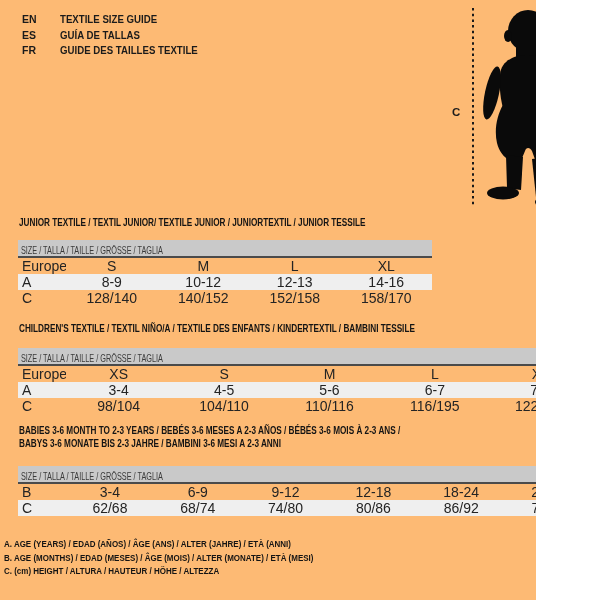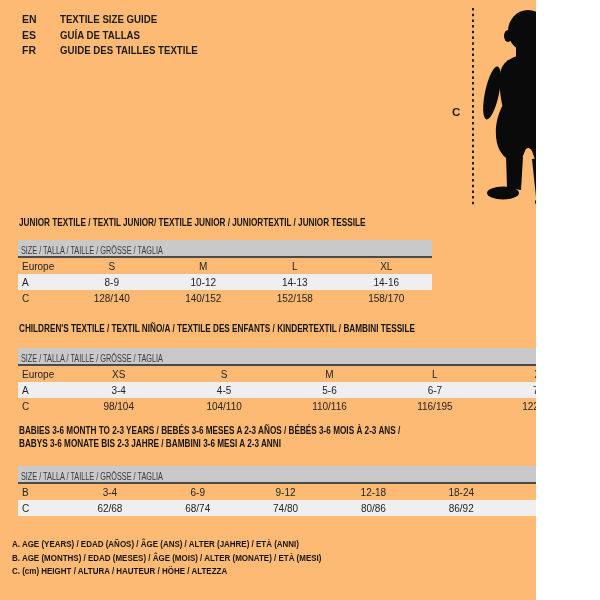--- a/index.html
+++ b/index.html
@@ -24,27 +24,27 @@
   
   .sec-title{position:absolute;font-weight:bold;font-size:10.5px;white-space:nowrap;
     transform:scaleX(.78);transform-origin:0 50%;color:#141414;line-height:12px;}
   
   .tblwrap{position:absolute;}
   .bar{height:16px;background:var(--bar);border-bottom:2px solid #4a4a4a;
     display:flex;align-items:flex-end;}
   .bar span{font-size:10px;color:#3a3a3a;white-space:nowrap;padding-left:4px;
     transform:scaleX(.73);transform-origin:0 50%;}
   table{border-collapse:collapse;width:100%;table-layout:fixed;}
-  td{font-size:10px;height:16px;text-align:center;padding:0;overflow:hidden;
+  td{font-size:14px;height:16px;text-align:center;padding:0;overflow:hidden;
     color:#242424;white-space:nowrap;}
   td:first-child{text-align:left;padding-left:4px;}
   tbody tr:nth-child(even){background:var(--stripe);}
   col.labelcol{width:48px;}
   
-  .notes{position:absolute;left:12px;top:537px;}
+  .notes{position:absolute;left:4px;top:537px;}
   .note-line{font-weight:bold;font-size:9.5px;white-space:nowrap;line-height:13.7px;
     transform:scaleX(.84);transform-origin:0 50%;color:#141414;}
 </style>
 </head>
 <body>
 
 <div class="stage">
 
   <div class="lang-block">
     <div class="lang-row">
@@ -94,21 +94,21 @@
             <td>Europe</td>
             <td>S</td>
             <td>M</td>
             <td>L</td>
             <td>XL</td>
           </tr>
           <tr>
             <td>A</td>
             <td>8-9</td>
             <td>10-12</td>
-            <td>14-13</td>
+            <td>12-13</td>
             <td>14-16</td>
           </tr>
           <tr>
             <td>C</td>
             <td>128/140</td>
             <td>140/152</td>
             <td>152/158</td>
             <td>158/170</td>
           </tr>
         </tbody>

